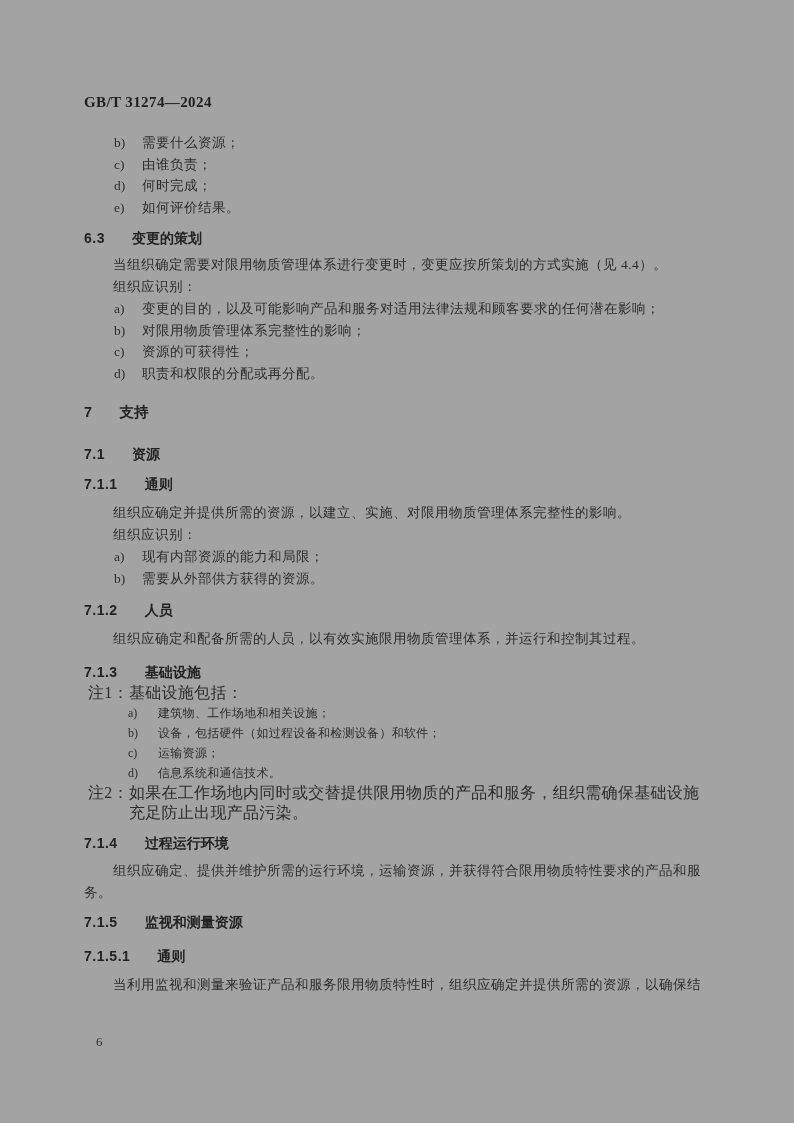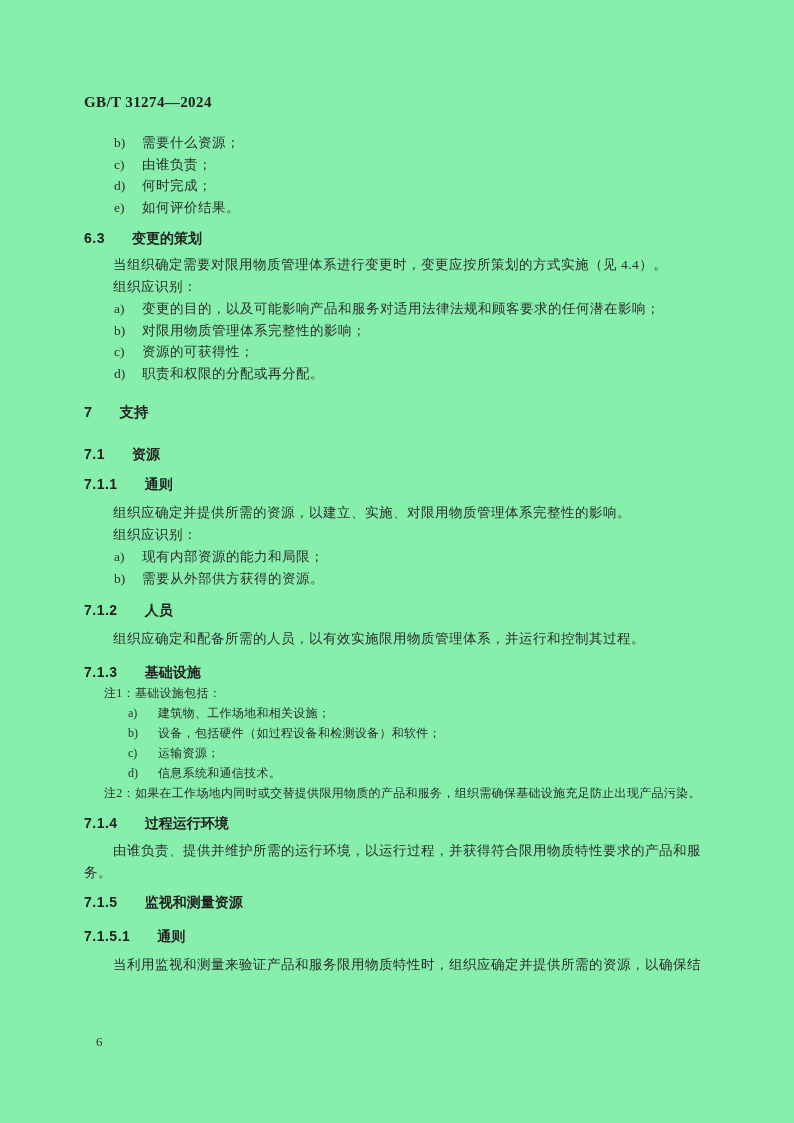--- a/index.html
+++ b/index.html
@@ -1,19 +1,19 @@
 <!DOCTYPE html>
 <html><head>
 <meta charset="utf-8">
 <style>
   html,body { margin:0; padding:0; background:#ffffff; }
   .page {
     position:relative;
     width:794px; height:1123px;
-    background:#86efac;
+    background:#a3a3a3;
     box-sizing:border-box;
     padding:94px 84px 0 84px;
     font-family:"Liberation Serif","DejaVu Serif",serif;
     color:#2d2d2d;
     overflow:hidden;
   }
   .doc-header {
     font-weight:bold;
     font-size:15px;
     line-height:16px;
@@ -44,22 +44,22 @@
     font-weight:bold;
     color:#222222;
     font-size:14px;
     line-height:16px;
     gap:16px;
   }
   .h .h-num { flex:none; margin-right:11px; letter-spacing:0.5px; }
   .h1-size { font-size:14.5px; }
   .note {
     display:flex;
-    margin-left:20px;
-    font-size:12px;
+    margin-left:4px;
+    font-size:16px;
     line-height:20px;
     letter-spacing:0.3px;
     color:#2d2d2d;
   }
   .note .note-lbl { flex:none; }
   .note .note-txt { flex:1; }
   .nli {
     display:flex;
     margin-left:44px;
     font-size:12px;
@@ -189,21 +189,21 @@
   </div>
   <div class="note">
     <span class="note-lbl">注2：</span>
     <span class="note-txt">如果在工作场地内同时或交替提供限用物质的产品和服务，组织需确保基础设施充足防止出现产品污染。</span>
   </div>
 
   <div class="h mt12">
     <span class="h-num">7.1.4</span>
     <span class="h-title">过程运行环境</span>
   </div>
-  <p class="para mt9">由谁负责、提供并维护所需的运行环境，以运行过程，并获得符合限用物质特性要求的产品和服务。</p>
+  <p class="para mt9">组织应确定、提供并维护所需的运行环境，运输资源，并获得符合限用物质特性要求的产品和服务。</p>
 
   <div class="h mt10">
     <span class="h-num">7.1.5</span>
     <span class="h-title">监视和测量资源</span>
   </div>
 
   <div class="h mt18">
     <span class="h-num">7.1.5.1</span>
     <span class="h-title">通则</span>
   </div>

